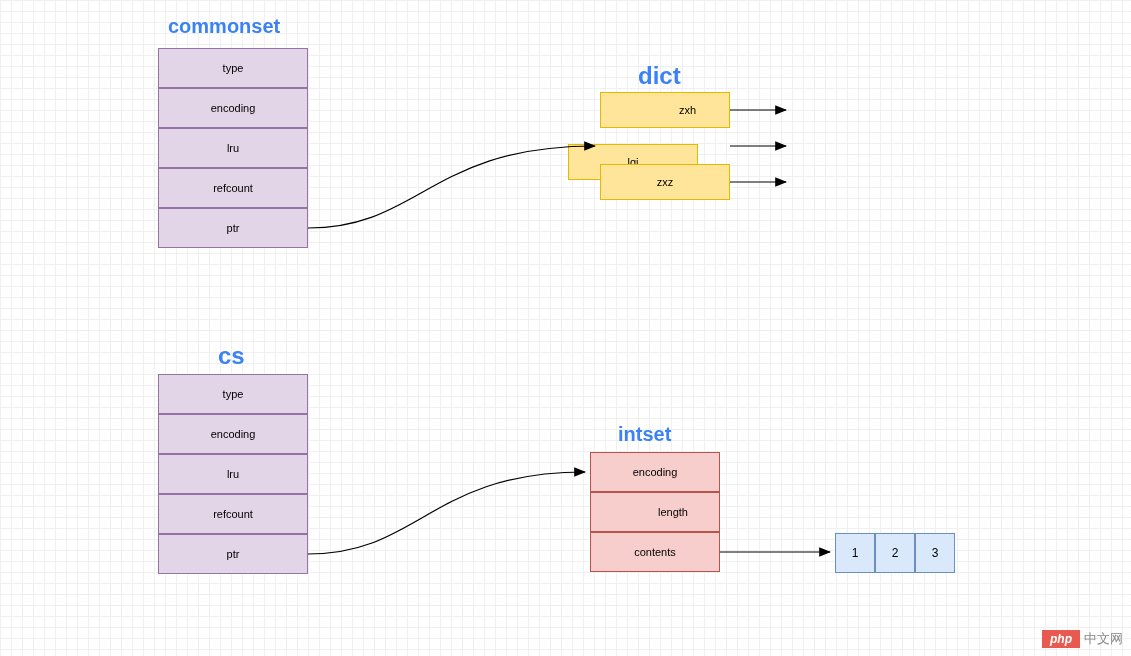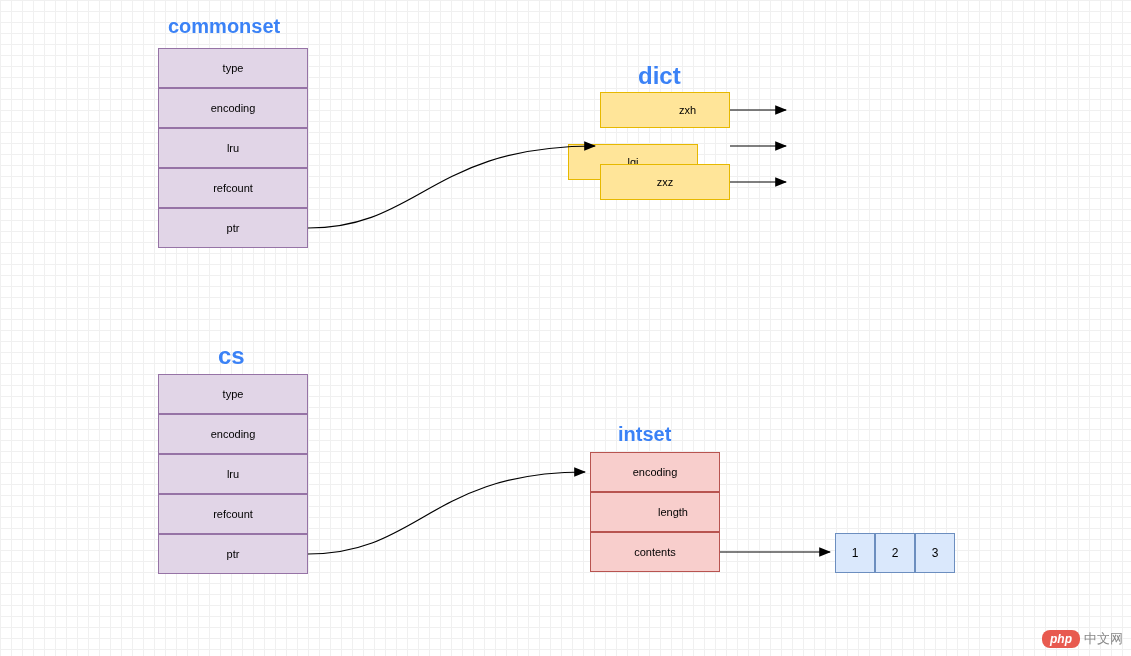--- a/index.html
+++ b/index.html
@@ -73,21 +73,21 @@
       right: 8px;
       display: flex;
       align-items: center;
       gap: 4px;
       font-size: 13px;
       color: #888;
     }
     .wm-logo {
       background: #e85a4f;
       color: #fff;
-      border-radius: 8px;
+      border-radius: 0;
       padding: 2px 8px;
       font-weight: bold;
       font-style: italic;
       font-size: 12px;
     }
     svg.arrows {
       position: absolute;
       top: 0;
       left: 0;
       width: 1131px;

